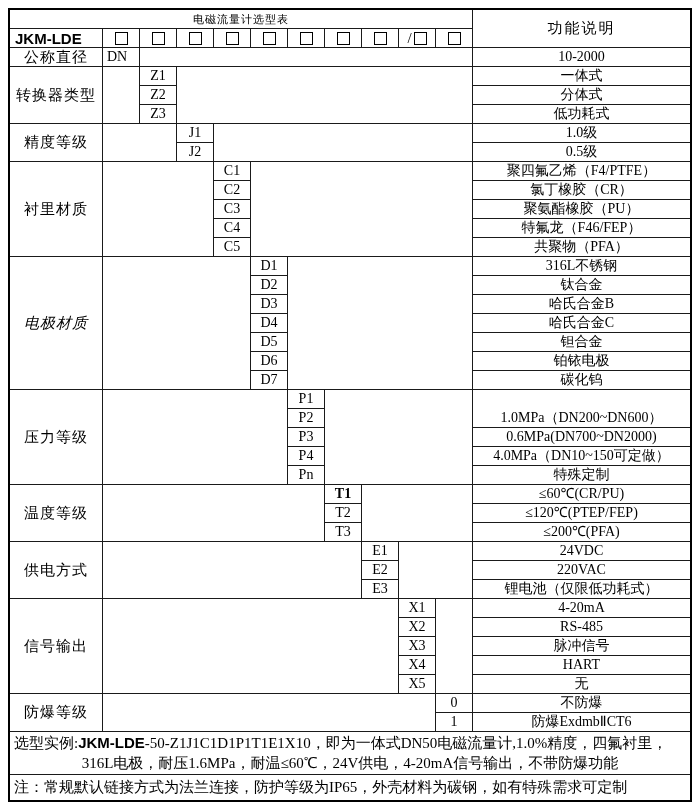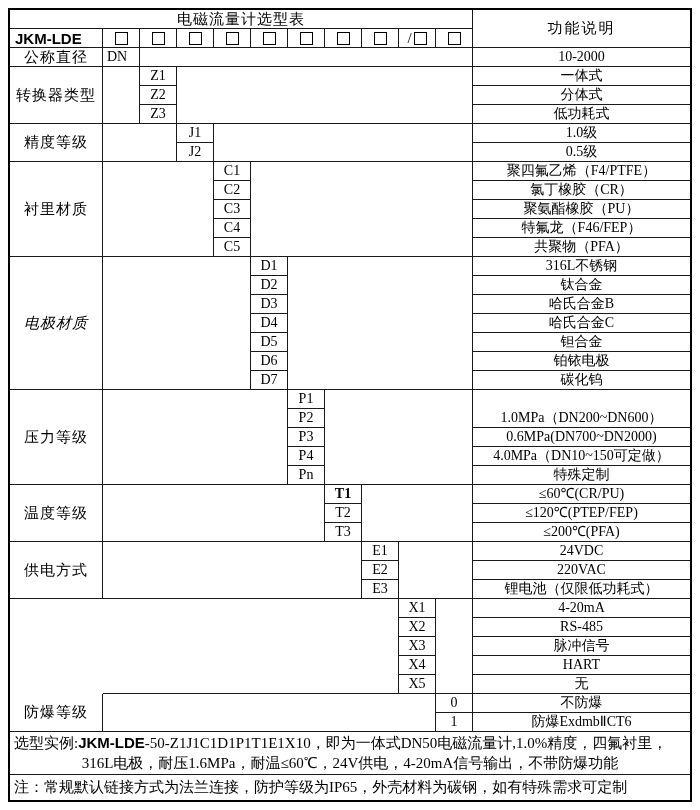--- a/index.html
+++ b/index.html
@@ -6,21 +6,21 @@
   body{width:700px;height:810px;background:#fff;color:#000;
        font-family:"Liberation Serif",serif;position:relative}
   *{box-sizing:border-box}
   #grid{position:absolute;left:8px;top:8px;width:684px;
         border:2px solid #000;display:grid;
         grid-template-columns:93px repeat(10,37px) minmax(0,1fr);
         grid-template-rows:repeat(38,19px) 43px 25px;background:#fff}
   .c{border-right:1px solid #1a1a1a;border-bottom:1px solid #1a1a1a;
      display:flex;align-items:center;justify-content:center;
      font-size:14px;line-height:1;overflow:hidden;white-space:nowrap}
-  .title{font-size:15px;letter-spacing:1px}
+  .title{font-size:11px;letter-spacing:1px}
   .rhead{border-right:none;font-size:15px;letter-spacing:2px}
   .label{font-size:15px;letter-spacing:1px}
   .model{justify-content:flex-start;padding-left:5px;
          font-family:"Liberation Sans",sans-serif;font-weight:bold;font-size:15px}
   .code{font-size:14px}
   .codeL{justify-content:flex-start;padding-left:4px}
   .desc{border-right:none;font-size:14px}
   .chkc{gap:1px}
   .box{width:13px;height:13px;border:1.5px solid #000;display:inline-block;flex:none}
   .slash{font-size:15px;margin-right:1px}
@@ -143,20 +143,21 @@
     <div class="c desc" style="grid-area: 28 / 12;">≤200℃(PFA)</div>
     <div class="c label" style="grid-area: 29 / 1 / span 3;">供电方式</div>
     <div class="c" style="grid-area: 29 / 2 / span 3 / span 7;"></div>
     <div class="c code" style="grid-area: 29 / 9;">E1</div>
     <div class="c code" style="grid-area: 30 / 9;">E2</div>
     <div class="c code" style="grid-area: 31 / 9;">E3</div>
     <div class="c" style="grid-area: 29 / 10 / span 3 / span 2;"></div>
     <div class="c desc" style="grid-area: 29 / 12;">24VDC</div>
     <div class="c desc" style="grid-area: 30 / 12;">220VAC</div>
     <div class="c desc" style="grid-area: 31 / 12;">锂电池（仅限低功耗式）</div>
+    <div class="c label" style="grid-area: 32 / 1 / span 5;">信号输出</div>
     <div class="c" style="grid-area: 32 / 2 / span 5 / span 8;"></div>
     <div class="c code" style="grid-area: 32 / 10;">X1</div>
     <div class="c code" style="grid-area: 33 / 10;">X2</div>
     <div class="c code" style="grid-area: 34 / 10;">X3</div>
     <div class="c code" style="grid-area: 35 / 10;">X4</div>
     <div class="c code" style="grid-area: 36 / 10;">X5</div>
     <div class="c" style="grid-area: 32 / 11 / span 5 / span 1;"></div>
     <div class="c desc" style="grid-area: 32 / 12;">4-20mA</div>
     <div class="c desc" style="grid-area: 33 / 12;">RS-485</div>
     <div class="c desc" style="grid-area: 34 / 12;">脉冲信号</div>

